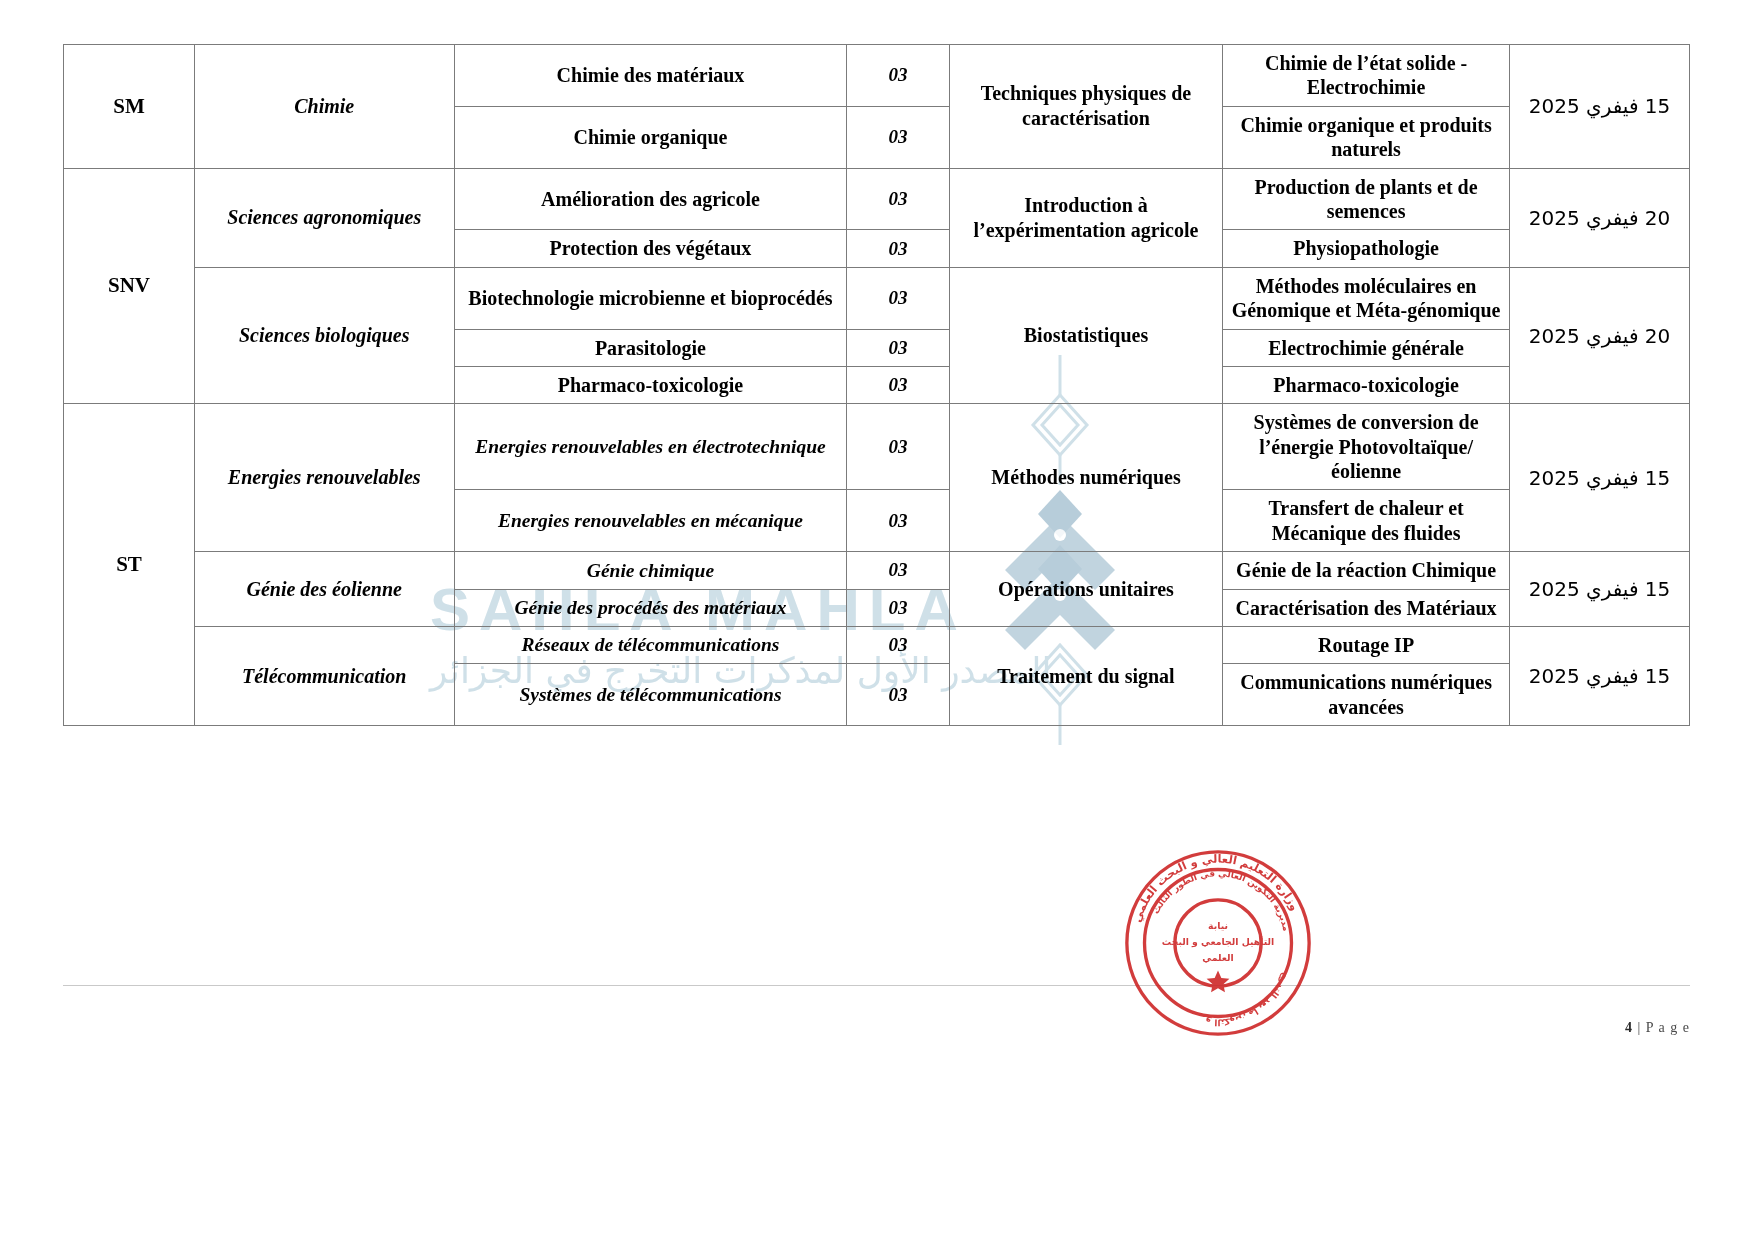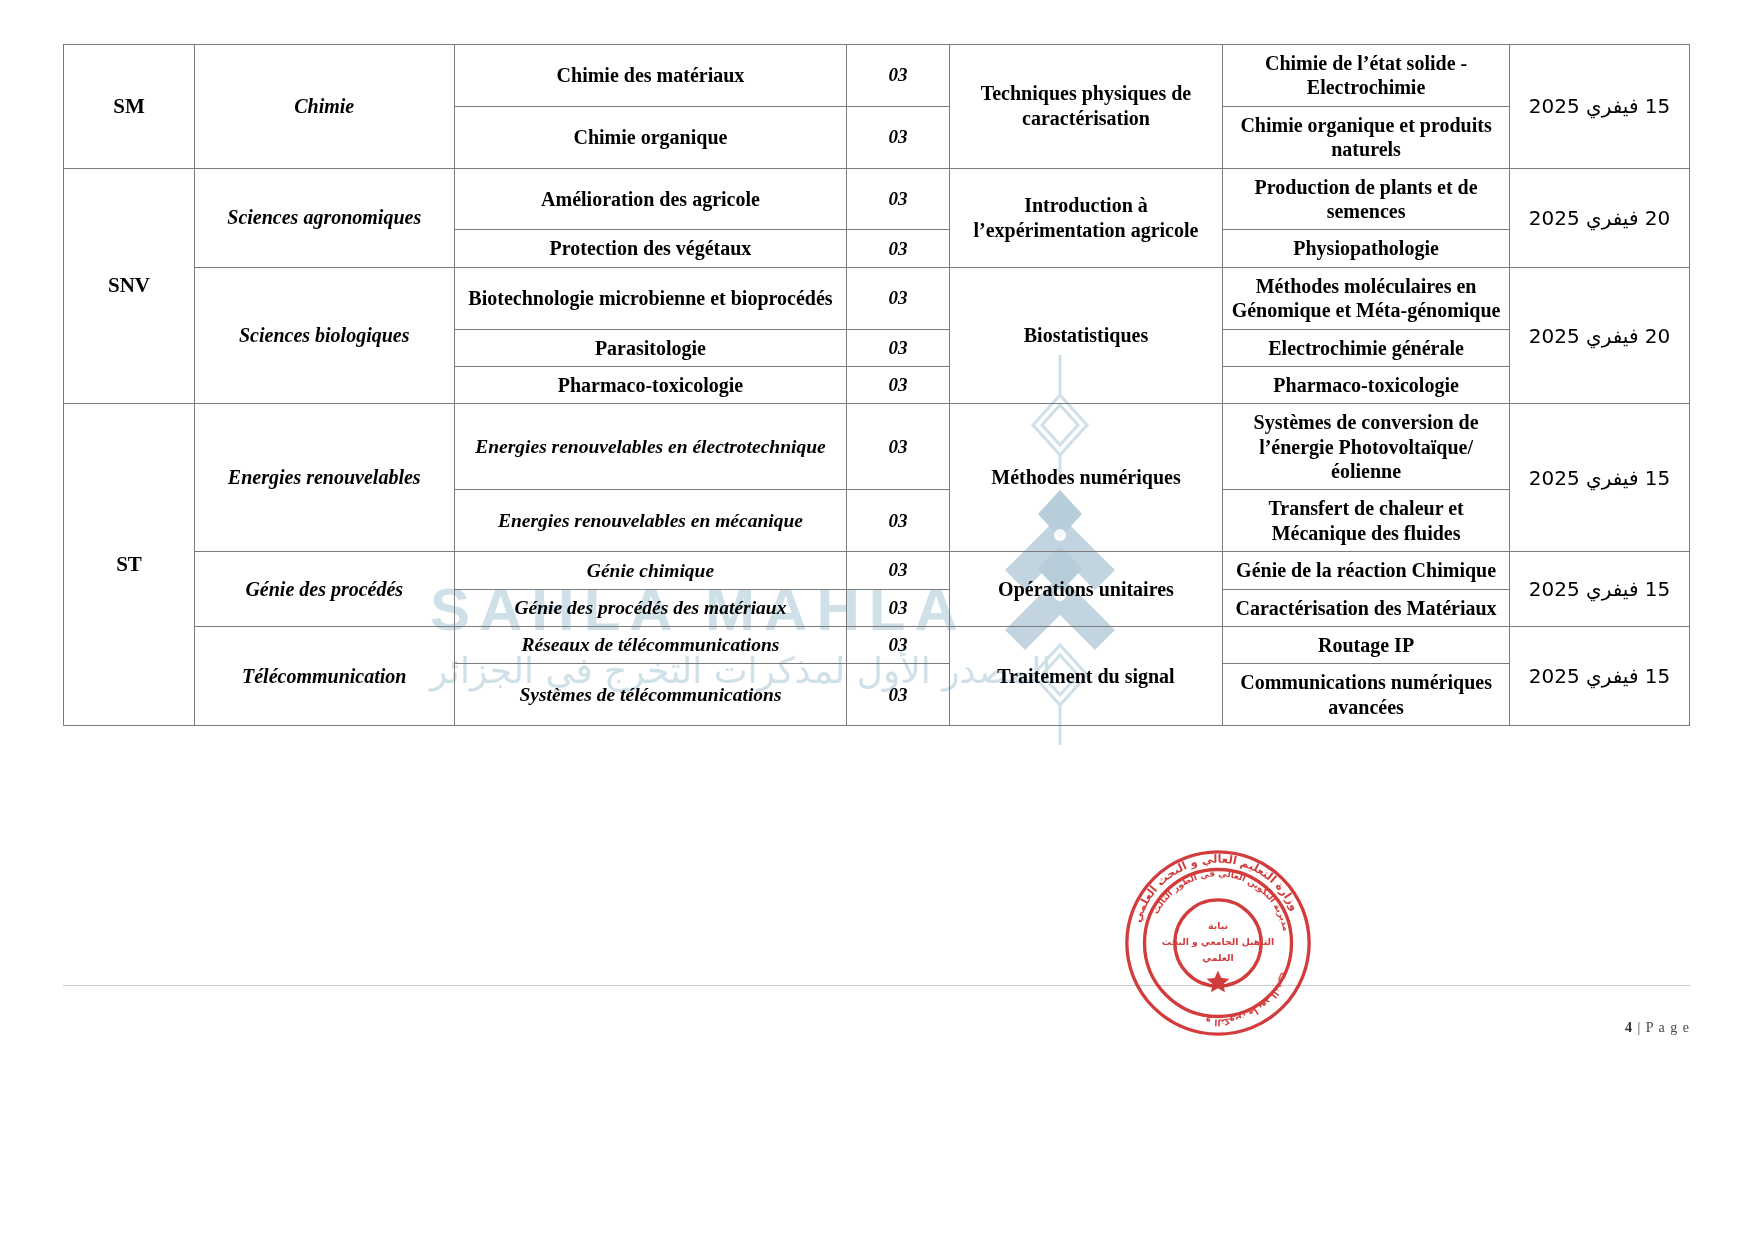--- a/index.html
+++ b/index.html
@@ -217,21 +217,21 @@
         <td class="spec">Systèmes de conversion de l’énergie Photovoltaïque/éolienne</td>
         <td class="date thick-right" rowspan="2">15 فيفري 2025</td>
       </tr>
       <tr>
         <td class="sub-i">Energies renouvelables en mécanique</td>
         <td class="cred-up">03</td>
         <td class="spec">Transfert de chaleur et Mécanique des fluides</td>
       </tr>
 
       <tr>
-        <td class="field" rowspan="2">Génie des procédés</td>
+        <td class="field" rowspan="2">Génie des éolienne</td>
         <td class="sub-i">Génie chimique</td>
         <td class="cred">03</td>
         <td class="mod" rowspan="2">Opérations unitaires</td>
         <td class="spec">Génie de la réaction Chimique</td>
         <td class="date thick-right" rowspan="2">15 فيفري 2025</td>
       </tr>
       <tr>
         <td class="sub-i">Génie des procédés des matériaux</td>
         <td class="cred">03</td>
         <td class="spec">Caractérisation des Matériaux</td>

